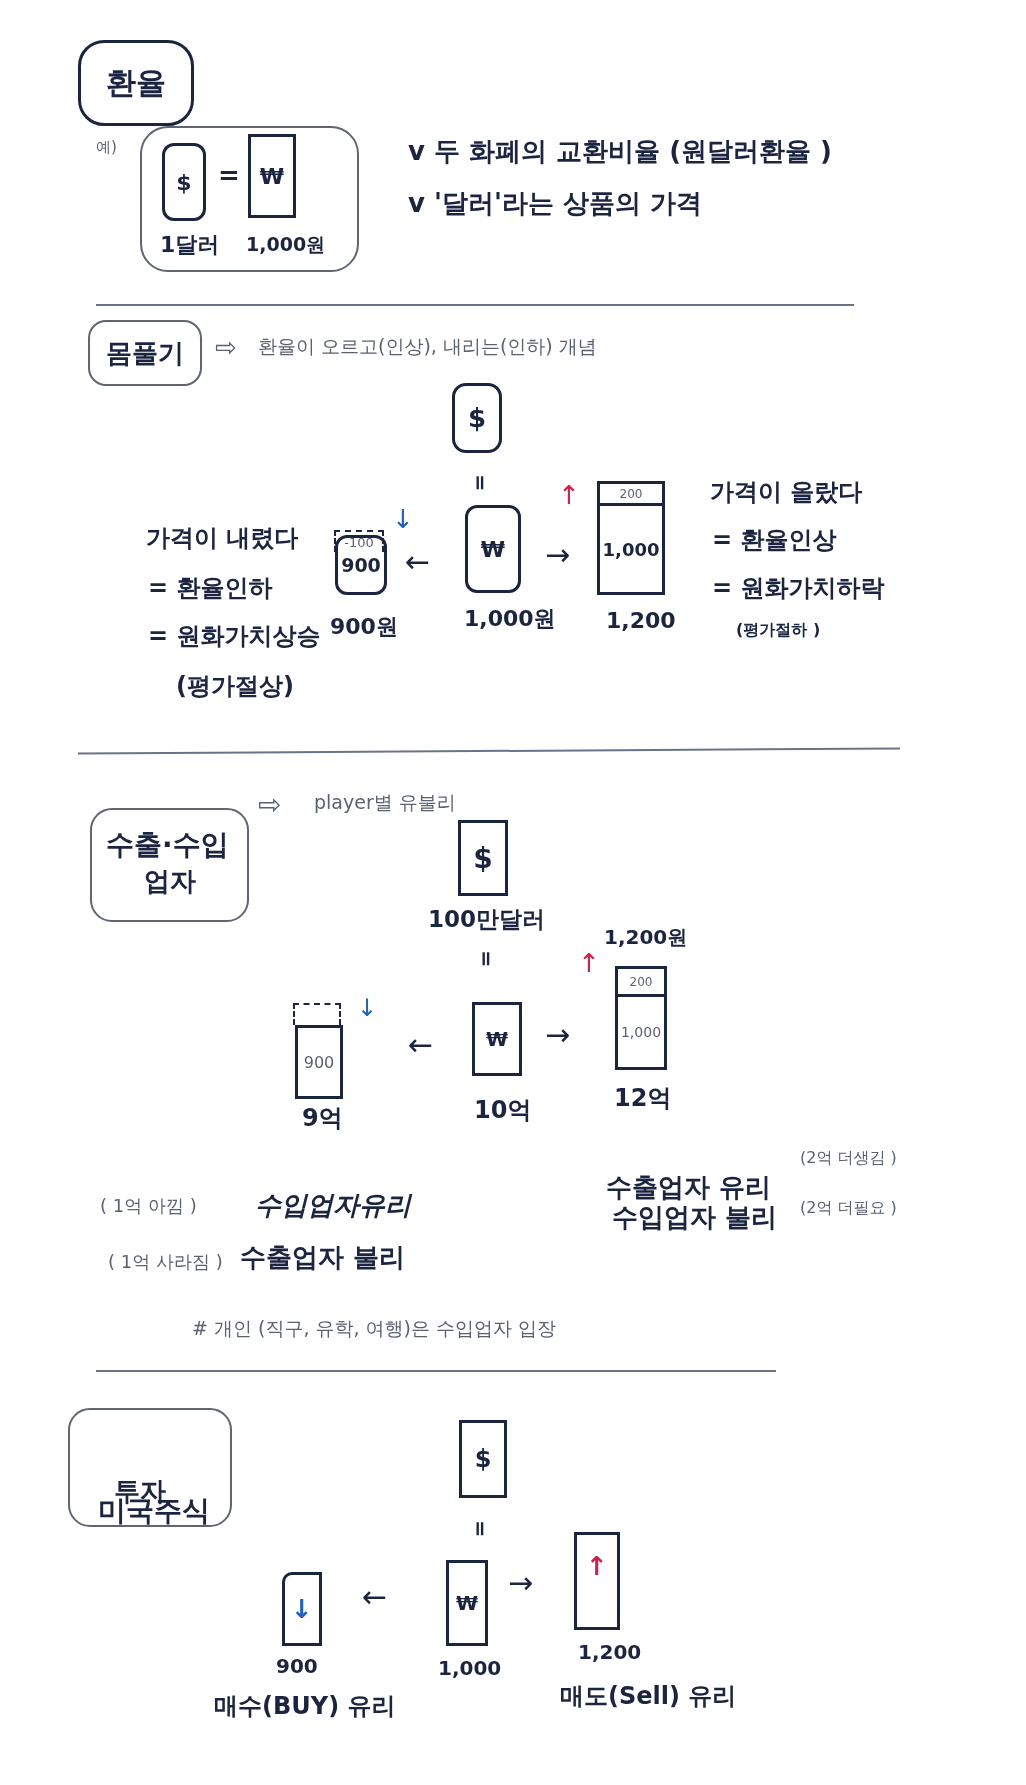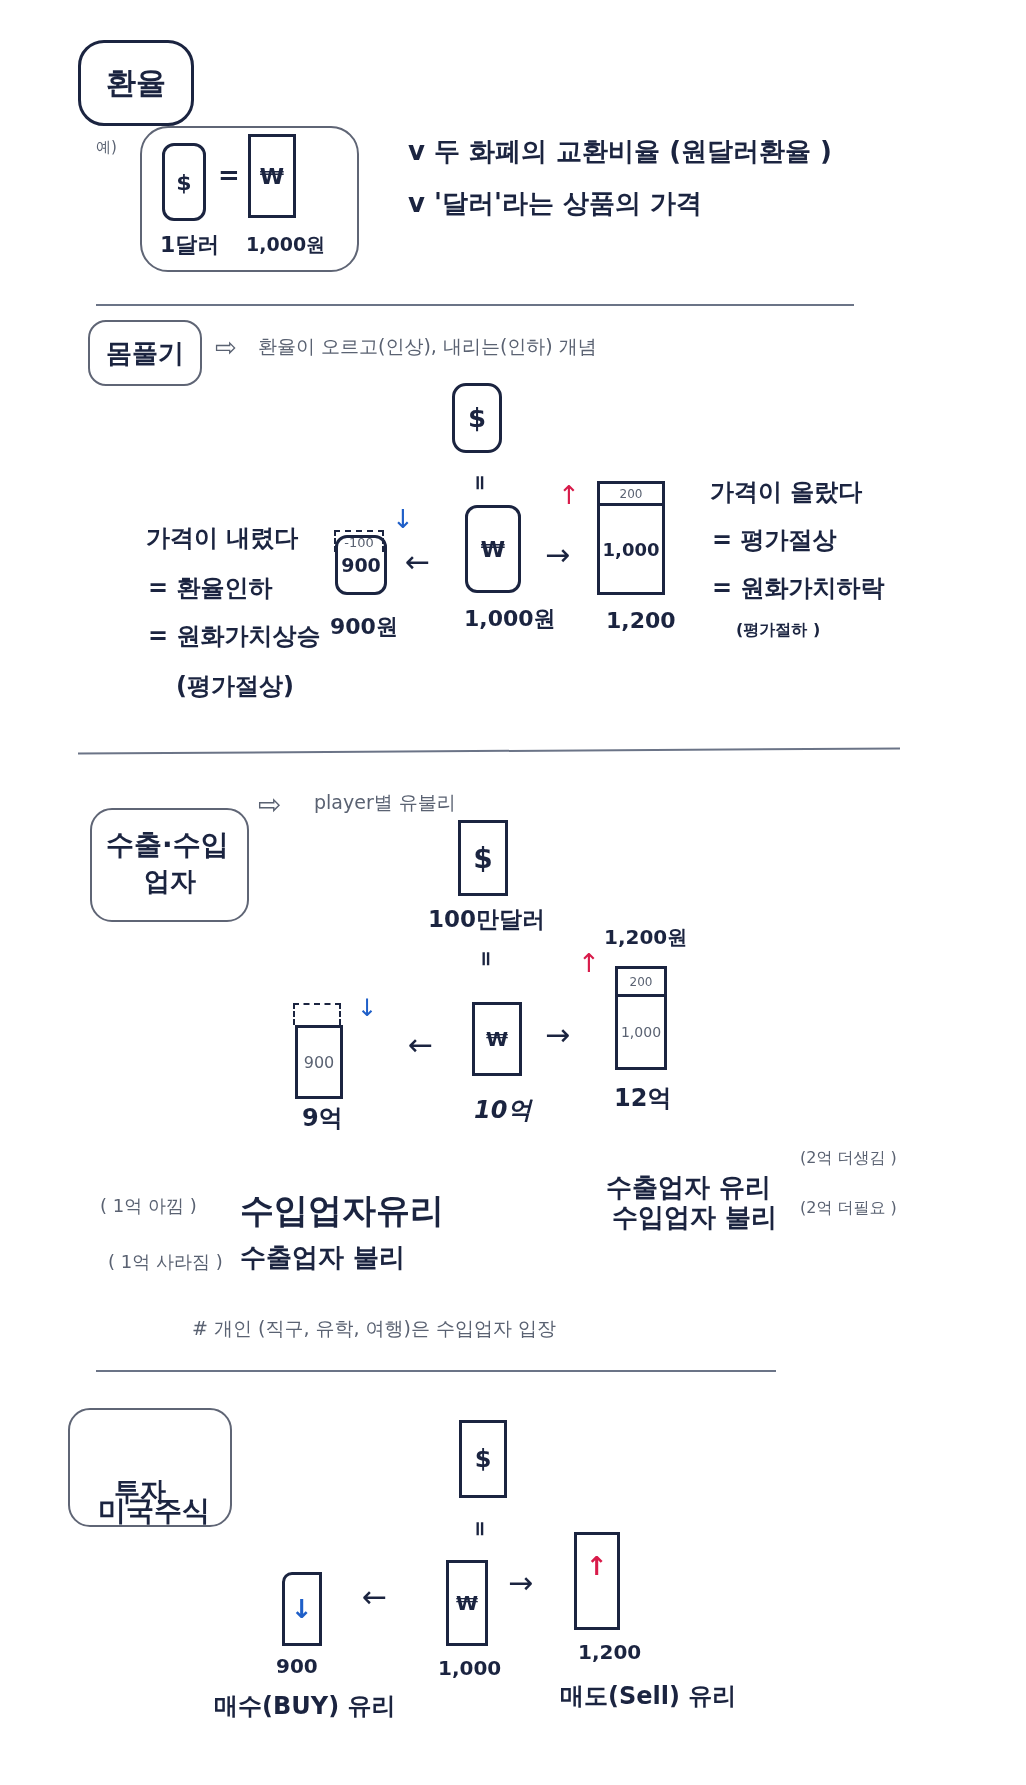--- a/index.html
+++ b/index.html
@@ -82,21 +82,21 @@
   <span>1,000</span>
 </div>
 <div class="lbl" style="left:606px;top:608px;">1,200</div>
 
 <div class="lbl" style="left:146px;top:522px;font-size:24px;">가격이 내렸다</div>
 <div class="lbl" style="left:148px;top:572px;font-size:24px;">= 환율인하</div>
 <div class="lbl" style="left:148px;top:620px;font-size:24px;">= 원화가치상승</div>
 <div class="lbl" style="left:176px;top:670px;font-size:24px;">(평가절상)</div>
 
 <div class="lbl" style="left:710px;top:476px;font-size:24px;">가격이 올랐다</div>
-<div class="lbl" style="left:712px;top:524px;font-size:24px;">= 평가절상</div>
+<div class="lbl" style="left:712px;top:524px;font-size:24px;">= 환율인상</div>
 <div class="lbl" style="left:712px;top:572px;font-size:24px;">= 원화가치하락</div>
 <div class="lbl" style="left:736px;top:620px;font-size:16px;">(평가절하 )</div>
 
 <div class="rule" style="left:78px;top:750px;width:822px;transform:rotate(-0.35deg);"></div>
 
 <div class="thin-box" style="left:90px;top:808px;width:155px;height:110px;border-radius:22px;"></div>
 <div class="big" style="left:106px;top:826px;font-size:28px;">수출·수입</div>
 <div class="big" style="left:144px;top:864px;font-size:26px;">업자</div>
 
 <div class="small" style="left:258px;top:788px;font-size:28px;">⇨</div>
@@ -113,36 +113,36 @@
 <div class="note" style="left:295px;top:1025px;width:48px;height:74px;font-weight:normal;color:#5a6272;font-size:16px;">
   <span>900</span>
 </div>
 <div class="lbl" style="left:302px;top:1102px;font-size:24px;">9억</div>
 
 <div class="arrow" style="left:408px;top:1030px;">←</div>
 
 <div class="note" style="left:472px;top:1002px;width:50px;height:74px;font-size:20px;">
   <span>₩</span>
 </div>
-<div class="lbl" style="left:474px;top:1094px;font-size:24px;font-style:italic;">10억</div>
+<div class="lbl" style="left:474px;top:1094px;font-size:24px;">10억</div>
 
 <div class="arrow" style="left:545px;top:1020px;">→</div>
 
 <div class="lbl" style="left:604px;top:924px;font-size:20px;">1,200원</div>
 <div class="arrow red" style="left:578px;top:950px;font-size:26px;">↑</div>
 <div class="band" style="left:615px;top:966px;width:52px;height:28px;border-bottom:none;font-size:12px;">
   <span>200</span>
 </div>
 <div class="note" style="left:615px;top:994px;width:52px;height:76px;font-weight:normal;color:#5a6272;font-size:14px;">
   <span>1,000</span>
 </div>
 <div class="lbl" style="left:614px;top:1082px;font-size:24px;text-align:right;">12억</div>
 
 <div class="small" style="left:100px;top:1194px;">( 1억 아낌 )</div>
-<div class="big" style="left:240px;top:1188px;font-size:34px;">수입업자유리</div>
+<div class="big" style="left:255px;top:1188px;font-size:26px;font-style:italic;">수입업자유리</div>
 <div class="small" style="left:108px;top:1250px;">( 1억 사라짐 )</div>
 <div class="big" style="left:240px;top:1240px;font-size:26px;">수출업자 불리</div>
 
 <div class="big" style="left:606px;top:1150px;font-size:26px;margin-top:20px;">수출업자 유리</div>
 <div class="small" style="left:800px;top:1148px;font-size:16px;">(2억 더생김 )</div>
 <div class="big" style="left:612px;top:1200px;font-size:26px;">수입업자 불리</div>
 <div class="small" style="left:800px;top:1198px;font-size:16px;">(2억 더필요 )</div>
 
 <div class="small" style="left:192px;top:1316px;font-size:19px;"># 개인 (직구, 유학, 여행)은  수입업자 입장</div>
 

